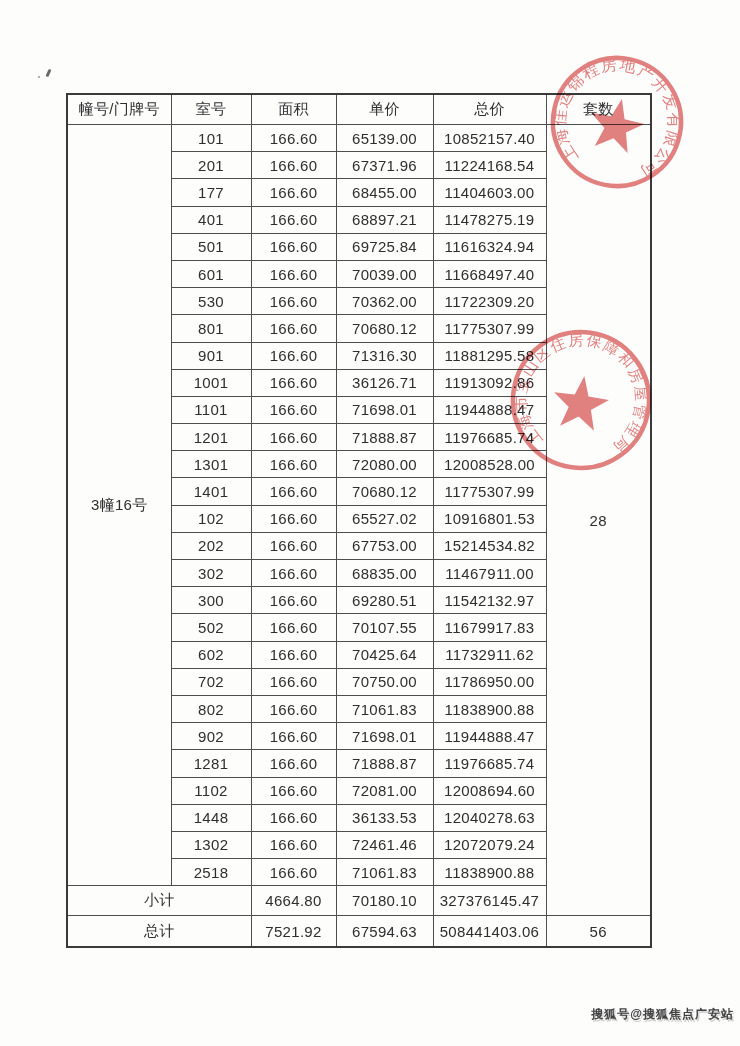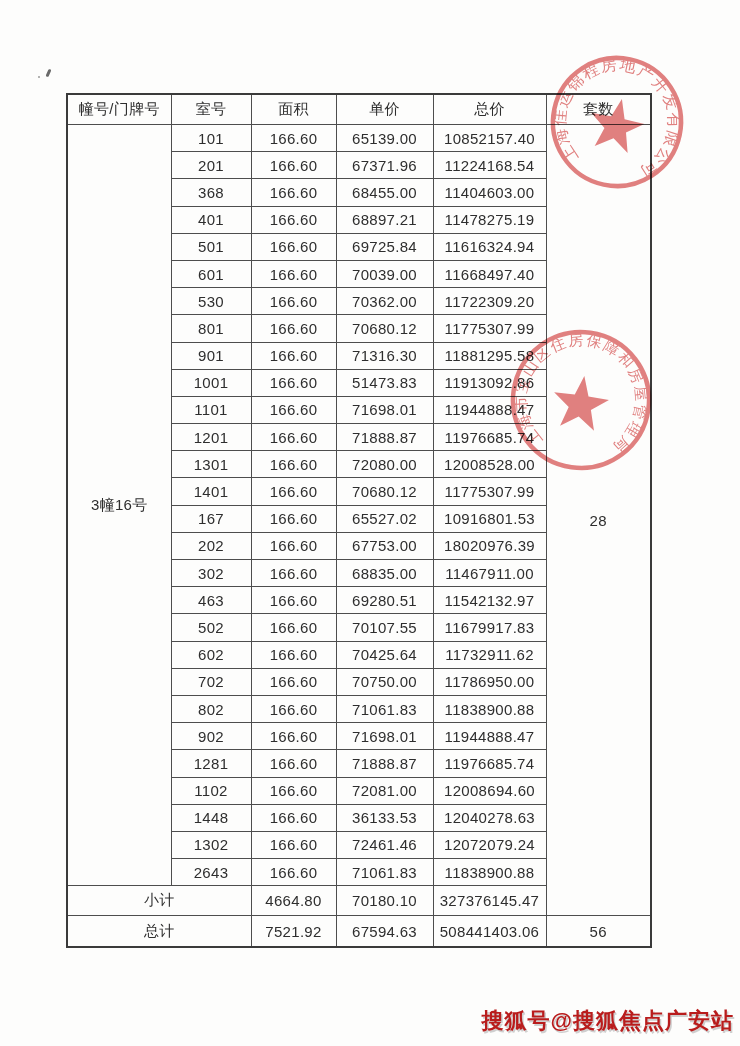--- a/index.html
+++ b/index.html
@@ -45,23 +45,23 @@
     position: absolute;
     mix-blend-mode: multiply;
     opacity: 0.85;
     pointer-events: none;
   }
   
   .watermark {
     position: absolute;
     top: 1006px;
     right: 6px;
-    font-size: 22px;
+    font-size: 12px;
     font-weight: bold;
-    color: #b91c1c;
+    color: #404040;
     letter-spacing: 1px;
     text-shadow: 1.5px 1.5px 0 #cfcfcf;
   }
   
   .speck {
     position: absolute;
     left: 47px;
     top: 69px;
     width: 3px;
     height: 8px;
@@ -116,21 +116,21 @@
           <td>10852157.40</td>
           <td rowspan="29">28</td>
         </tr>
         <tr>
           <td>201</td>
           <td>166.60</td>
           <td>67371.96</td>
           <td>11224168.54</td>
         </tr>
         <tr>
-          <td>368</td>
+          <td>177</td>
           <td>166.60</td>
           <td>68455.00</td>
           <td>11404603.00</td>
         </tr>
         <tr>
           <td>401</td>
           <td>166.60</td>
           <td>68897.21</td>
           <td>11478275.19</td>
         </tr>
@@ -160,21 +160,21 @@
         </tr>
         <tr>
           <td>901</td>
           <td>166.60</td>
           <td>71316.30</td>
           <td>11881295.58</td>
         </tr>
         <tr>
           <td>1001</td>
           <td>166.60</td>
-          <td>51473.83</td>
+          <td>36126.71</td>
           <td>11913092.86</td>
         </tr>
         <tr>
           <td>1101</td>
           <td>166.60</td>
           <td>71698.01</td>
           <td>11944888.47</td>
         </tr>
         <tr>
           <td>1201</td>
@@ -188,39 +188,39 @@
           <td>72080.00</td>
           <td>12008528.00</td>
         </tr>
         <tr>
           <td>1401</td>
           <td>166.60</td>
           <td>70680.12</td>
           <td>11775307.99</td>
         </tr>
         <tr>
-          <td>167</td>
+          <td>102</td>
           <td>166.60</td>
           <td>65527.02</td>
           <td>10916801.53</td>
         </tr>
         <tr>
           <td>202</td>
           <td>166.60</td>
           <td>67753.00</td>
-          <td>18020976.39</td>
+          <td>15214534.82</td>
         </tr>
         <tr>
           <td>302</td>
           <td>166.60</td>
           <td>68835.00</td>
           <td>11467911.00</td>
         </tr>
         <tr>
-          <td>463</td>
+          <td>300</td>
           <td>166.60</td>
           <td>69280.51</td>
           <td>11542132.97</td>
         </tr>
         <tr>
           <td>502</td>
           <td>166.60</td>
           <td>70107.55</td>
           <td>11679917.83</td>
         </tr>
@@ -266,21 +266,21 @@
           <td>36133.53</td>
           <td>12040278.63</td>
         </tr>
         <tr>
           <td>1302</td>
           <td>166.60</td>
           <td>72461.46</td>
           <td>12072079.24</td>
         </tr>
         <tr>
-          <td>2643</td>
+          <td>2518</td>
           <td>166.60</td>
           <td>71061.83</td>
           <td>11838900.88</td>
         </tr>
         <tr>
         <td colspan="2">小计</td>
         <td>4664.80</td>
         <td>70180.10</td>
         <td>327376145.47</td>
       </tr>

